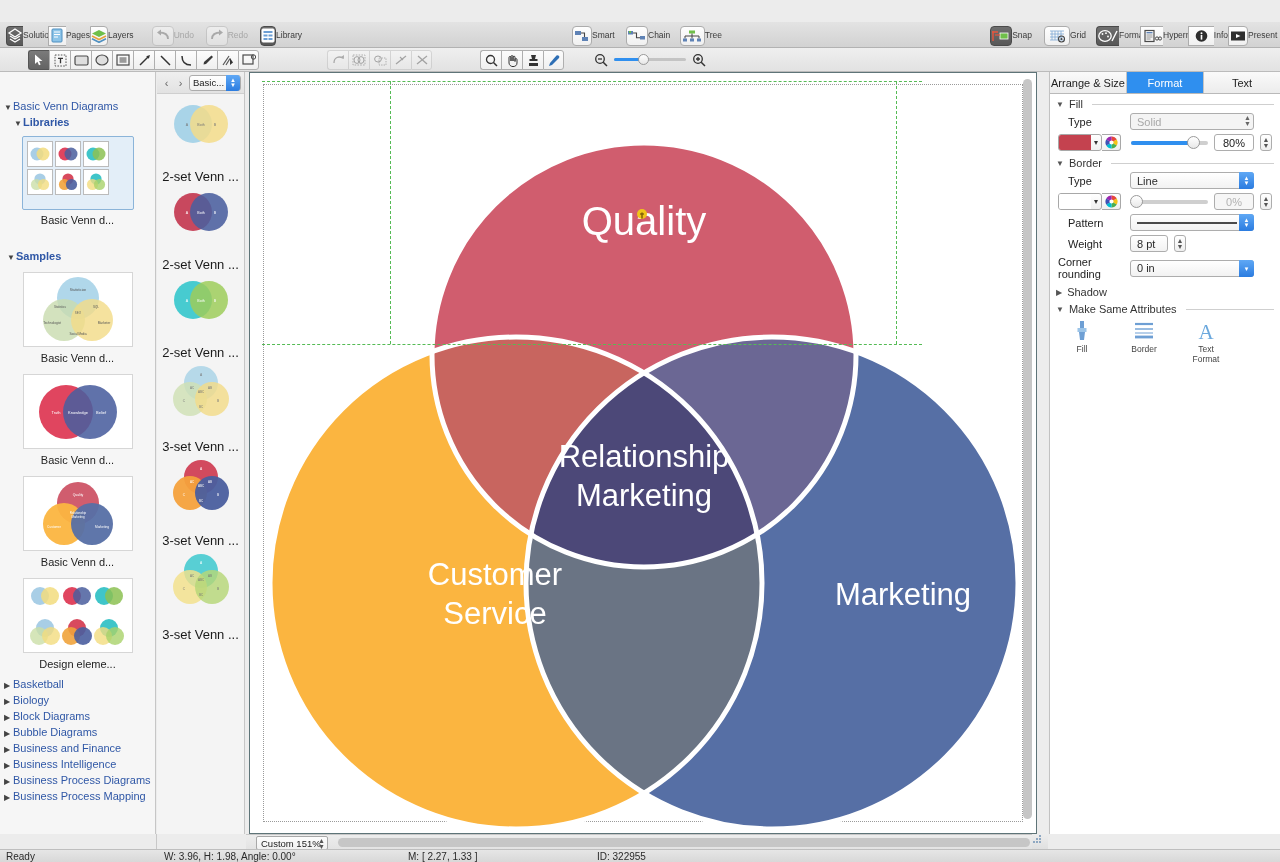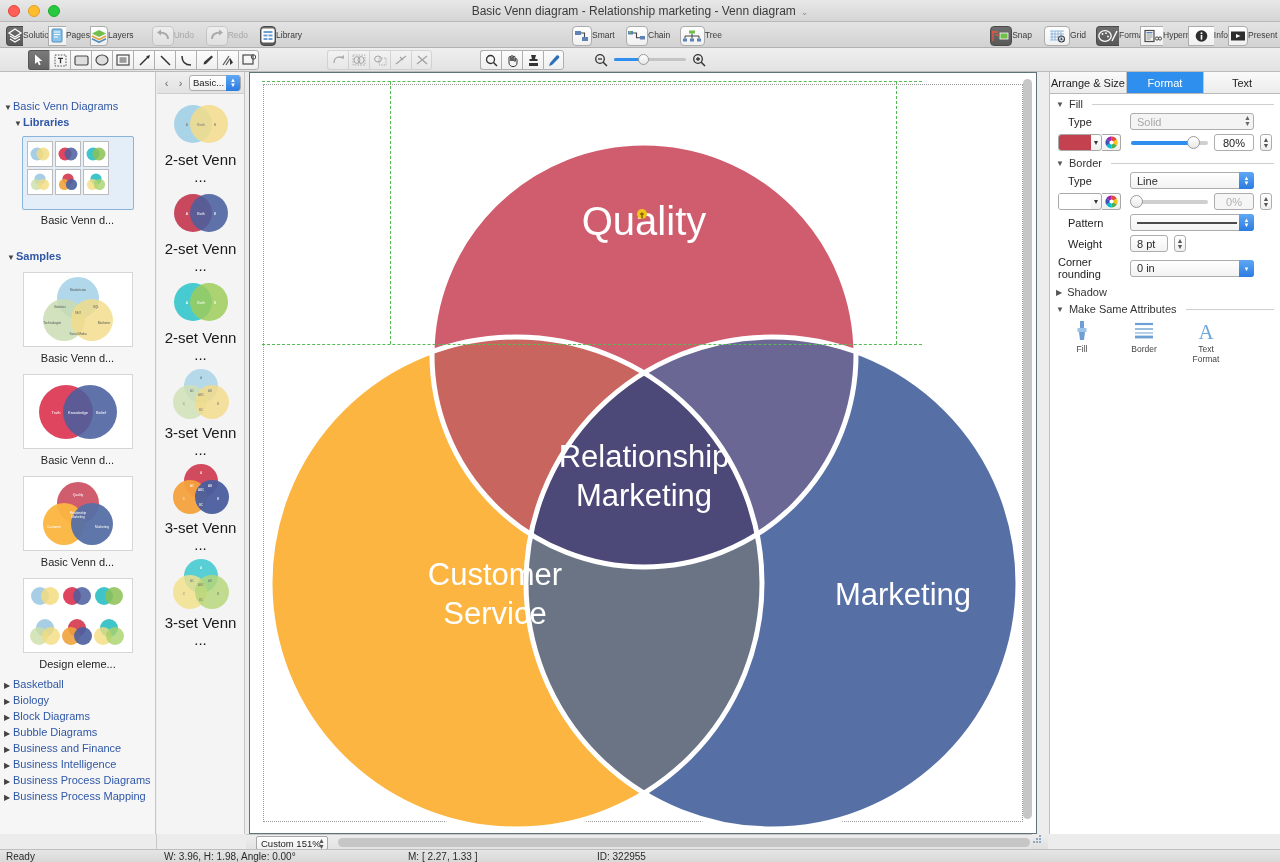--- a/index.html
+++ b/index.html
@@ -126,21 +126,21 @@
     display:flex; align-items:center; padding-left:3px; position:relative;
   }
   .lib-select .stepper {
     position:absolute; right:0; top:-1px; width:14px; height:16px;
     background:linear-gradient(#5FA8F5,#2B7CE0); border-radius:0 3px 3px 0;
     color:#fff; font-size:6px; display:flex; flex-direction:column;
     align-items:center; justify-content:center; line-height:5px;
   }
   .lib-scroll { height:739px; overflow:hidden; padding-top:6px; }
   .lib-item { text-align:center; margin-bottom:4px; }
-  .lib-item .cap { font-size:15px; color:#1A1A1A; margin-top:1px; }
+  .lib-item .cap { font-size:13px; color:#1A1A1A; margin-top:19px; }
 
   
   .canvas-area {
     position:absolute; left:246px; top:72px; width:802px; height:762px;
     background:#EDEDED;
   }
   .page {
     position:absolute; left:3px; top:0px; width:788px; height:762px;
     background:#FFFFFF; border:1px solid #5E7478;
   }
@@ -263,28 +263,20 @@
     font-size:10px; color:#2A2A2A;
   }
   .statusbar span { position:absolute; top:1px; }
   .sb-divider { position:absolute; left:156px; top:834px; width:1px; height:28px; background:#C8C8C8; }
 </style>
 </head>
 <body>
 
 <div class="app">
 
-  <div class="titlebar">
-    <div class="traffic">
-      <span class="tl red"></span>
-      <span class="tl yellow"></span>
-      <span class="tl green"></span>
-    </div>
-    <div class="title-text"><span>Basic Venn diagram - Relationship marketing - Venn diagram</span><span class="title-chevron">⌄</span></div>
-  </div>
 
   <div class="toolbar">
 
     <div class="tb-group" style="left:6px;">
       <div class="tb-btn">
         <div class="tb-seg first active">
           <svg class="ic" width="16" height="15" viewBox="0 0 16 15">
               <path d="M8 1 L14 5 L8 9 L2 5 Z" fill="none" stroke="#fff" stroke-width="1.3"></path>
               <path d="M3 8 L8 11 L13 8" fill="none" stroke="#fff" stroke-width="1.3"></path>
               <path d="M3 11 L8 14 L13 11" fill="none" stroke="#fff" stroke-width="1.3"></path>

